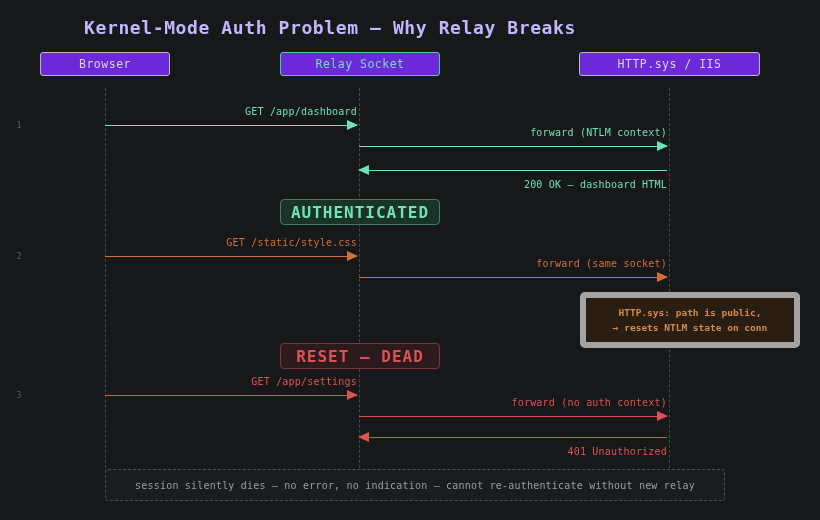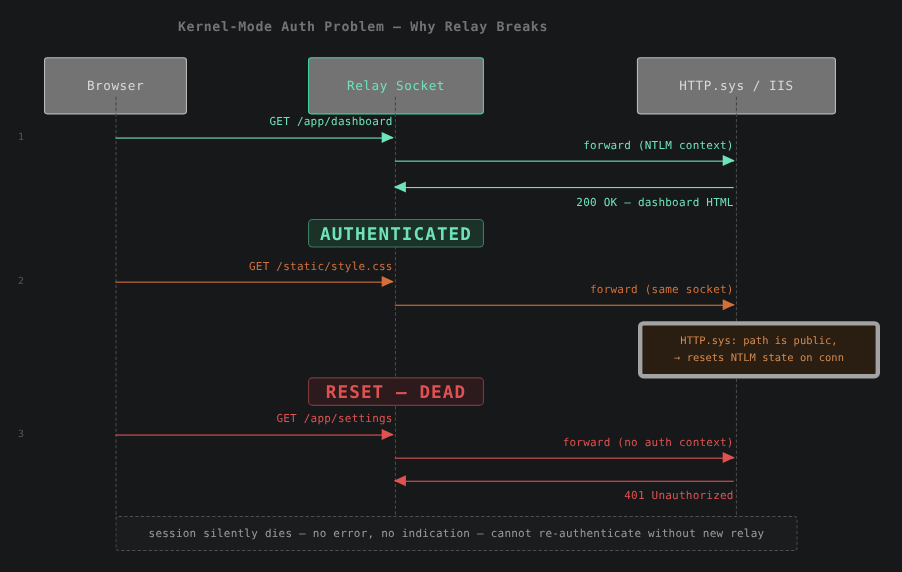--- a/index.html
+++ b/index.html
@@ -18,33 +18,33 @@
     height: 520px;
   }
 
   
   .title {
     position: absolute;
     top: 17px;
     left: 0;
     width: 660px;
     text-align: center;
-    font-size: 12px;
+    font-size: 18px;
     font-weight: bold;
     letter-spacing: 0.6px;
-    color: #737373;
+    color: #c4b5fd;
   }
 
   
   .actor-box {
     position: absolute;
-    height: 52px;
+    height: 24px;
     border: 1px solid #b8b8b8;
     border-radius: 3px;
-    background: #737373;
+    background: #6d28d9;
     display: flex;
     align-items: center;
     justify-content: center;
     font-size: 11.5px;
     letter-spacing: 0.5px;
     color: #d8d8d8;
   }
   .actor-box.accent-green {
     border-color: #3fd3a0;
     color: #6fe3b8;
@@ -131,29 +131,30 @@
   }
   .badge.dead {
     color: #e05252;
     background: #2d1a1c;
     border-color: #7a3a3c;
   }
 
   
   .note {
     position: absolute;
-    border: 4px solid #a3a3a3;
+    border: 6px solid #a3a3a3;
     border-radius: 5px;
     background: #2a1d12;
     color: #d58a4e;
     font-size: 9.5px;
     line-height: 15px;
     text-align: center;
     padding: 7px 10px;
     white-space: nowrap;
+    font-weight: bold;
   }
 
   
   .footer-note {
     position: absolute;
     border: 1px dashed #4c4e50;
     border-radius: 3px;
     background: #1a1c1e;
     color: #9a9c9e;
     font-size: 10px;

